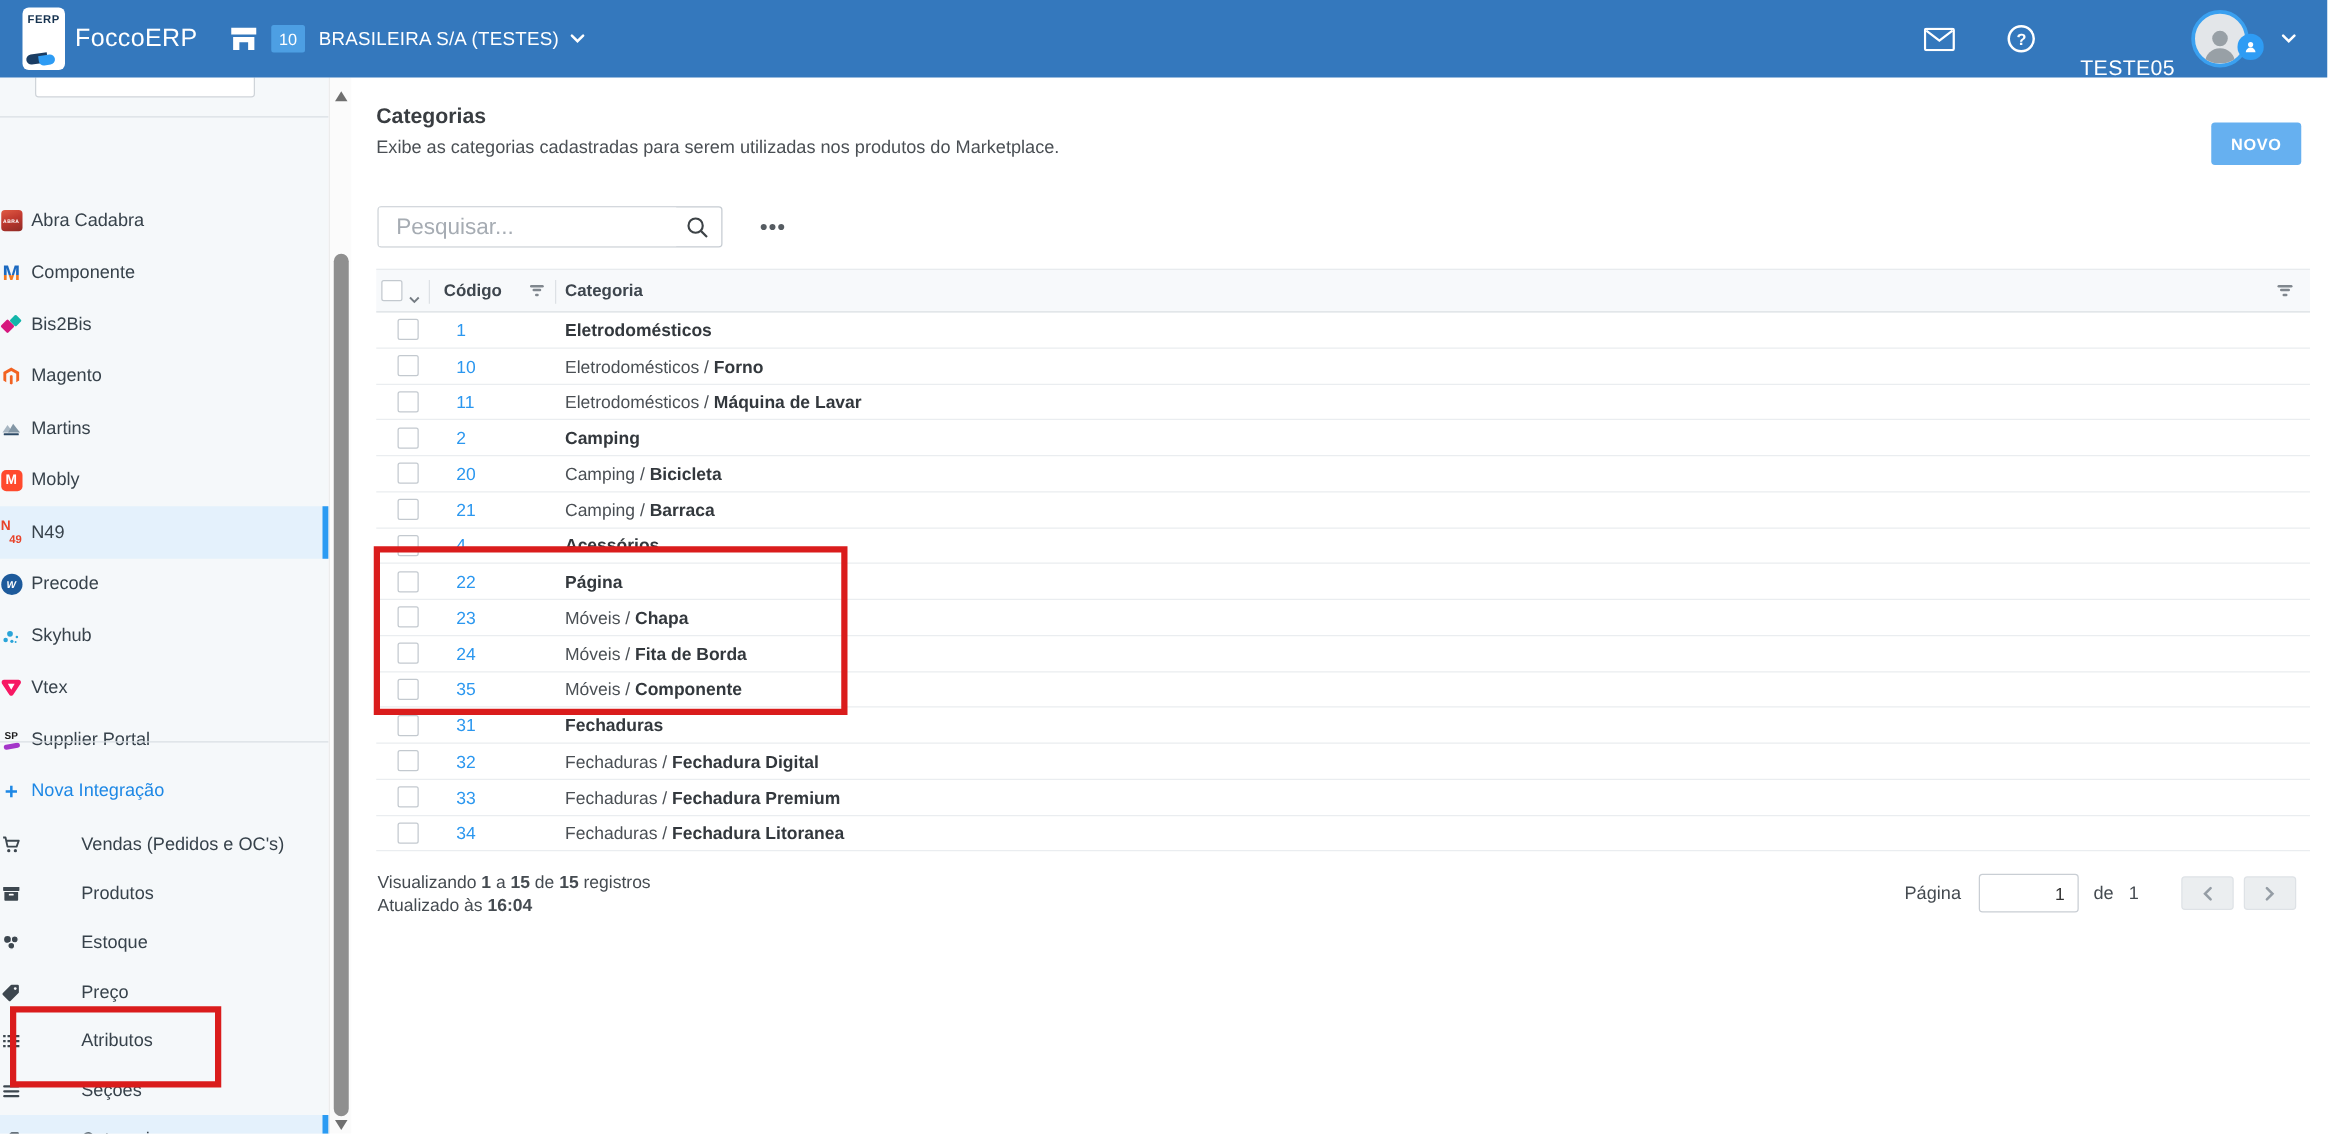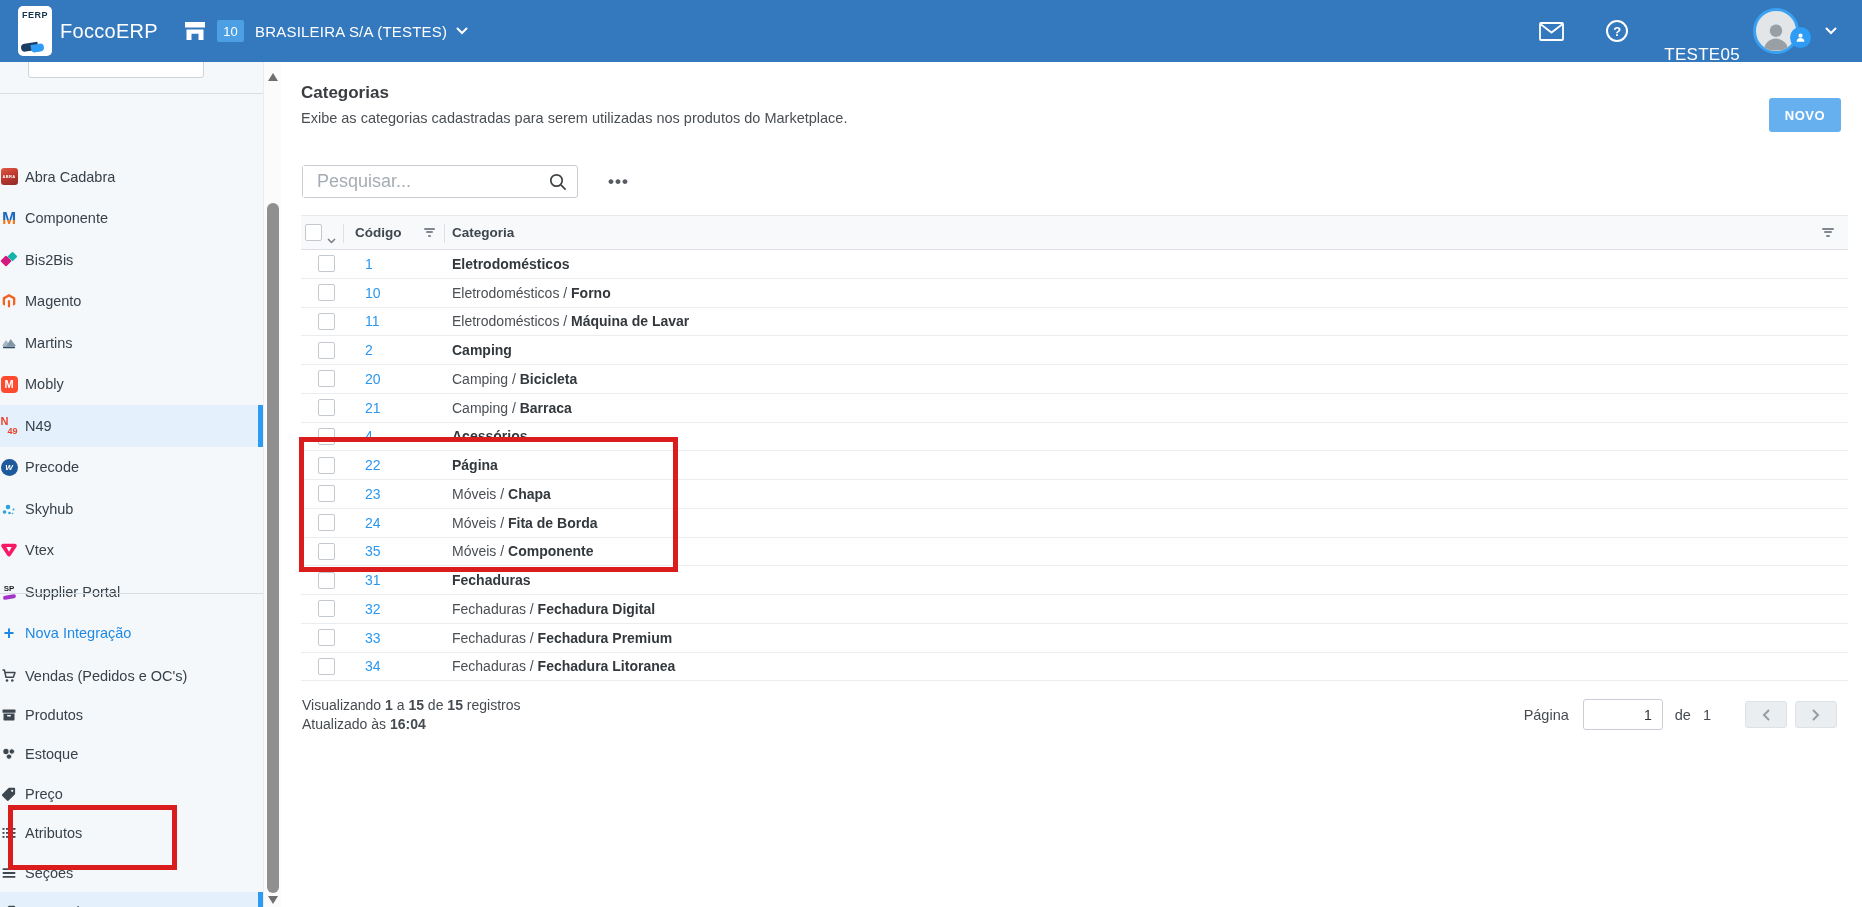--- a/index.html
+++ b/index.html
@@ -41,21 +41,21 @@
   .sidebar { position:absolute; left:0; top:62px; width:263px; height:845px;
     background:var(--sidebar-bg,#f5f8fa); overflow:hidden; z-index:5; }
   .sidebar-partial-box { position:absolute; left:28px; top:-10px; width:176px; height:26px;
     background:#fff; border:1px solid #cfd4d9; border-radius:3px; }
   .side-divider { position:absolute; left:0; width:263px; height:1px; background:#d9dee3; }
   .side-list { position:absolute; left:0; width:263px; }
   #integrations-list { top:94px; }
   #menu-list { top:594px; }
   .side-item { position:relative; display:flex; align-items:center; cursor:pointer; }
   .side-item.integration { height:41.5px; }
-  .side-item.menu { height:39.4px; }
+  .side-item.menu { height:39.4px;gap:40px; }
   .side-item.selected { background:var(--selected-bg,#e4f1fc); }
   .side-item.selected::after { content:""; position:absolute; right:0; top:0; bottom:0;
     width:5px; background:var(--accent-blue,#2b9bf3); }
   .ic-wrap { width:18px; height:18px; flex:none; margin-right:7px; position:relative;
     display:flex; align-items:center; justify-content:center; }
   .side-label { font-size:14.5px; font-weight:500; color:#37424b; white-space:nowrap; }
   .side-item.accent .side-label { color:var(--nova-integracao-blue,#1e88e5); }
 
   .ic { display:flex; align-items:center; justify-content:center; }
   .tile-abra { width:17px; height:17px; border-radius:3px; color:#fff; font-size:4px; font-weight:700;

